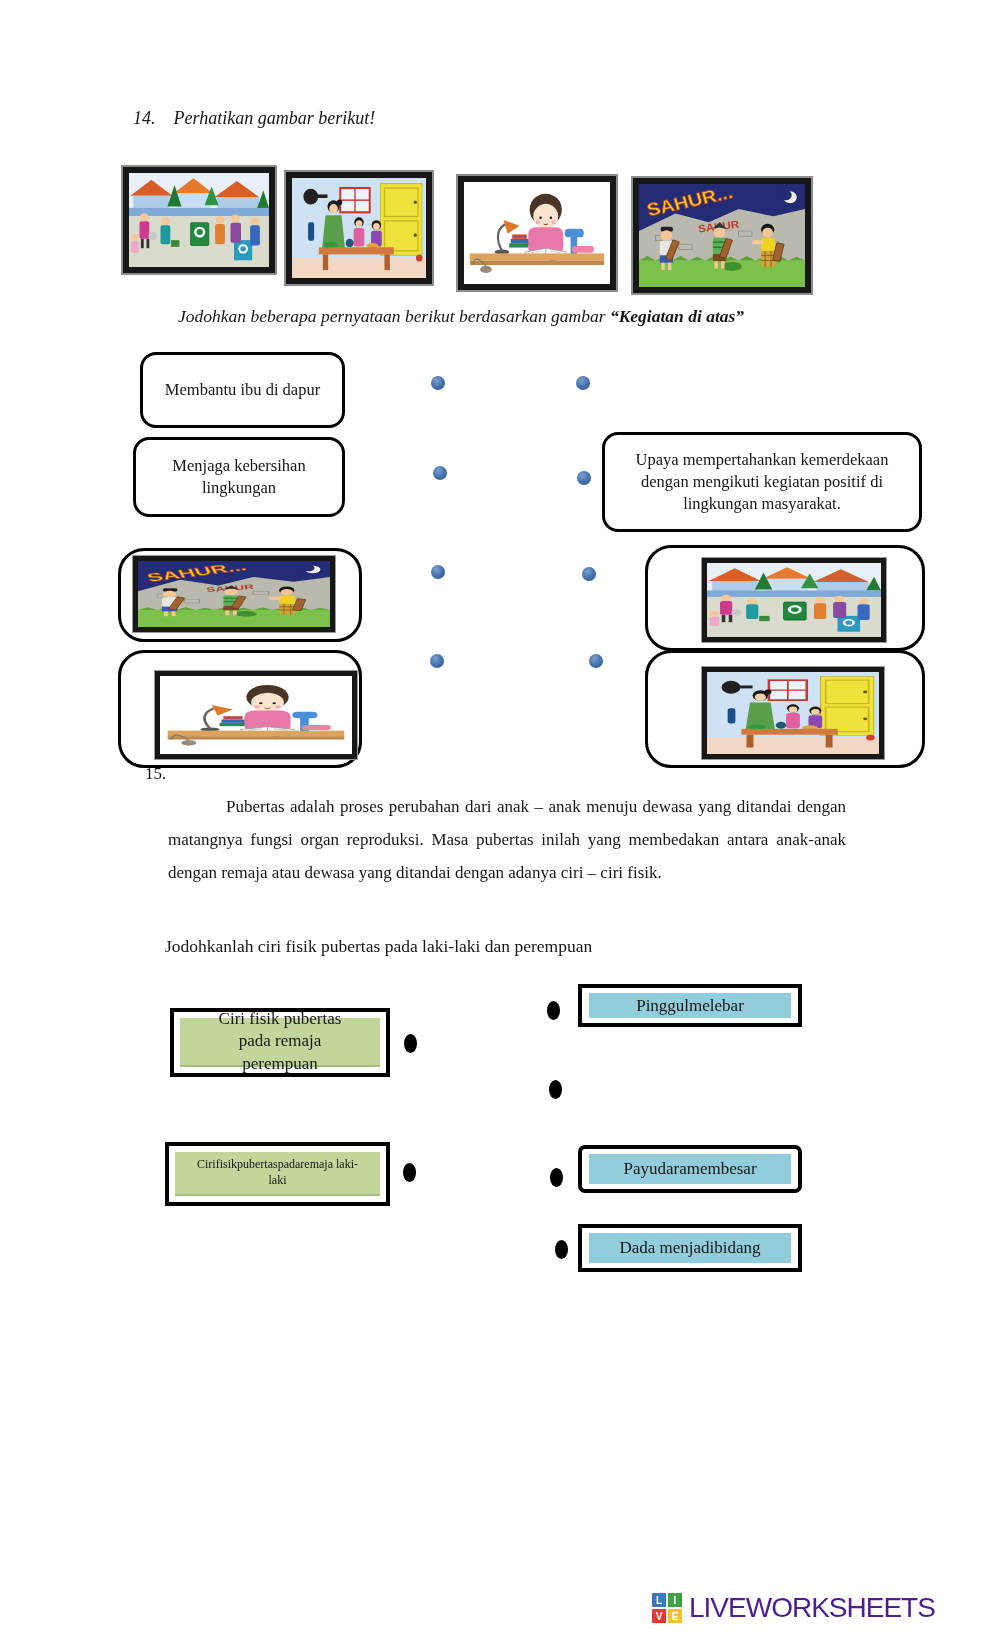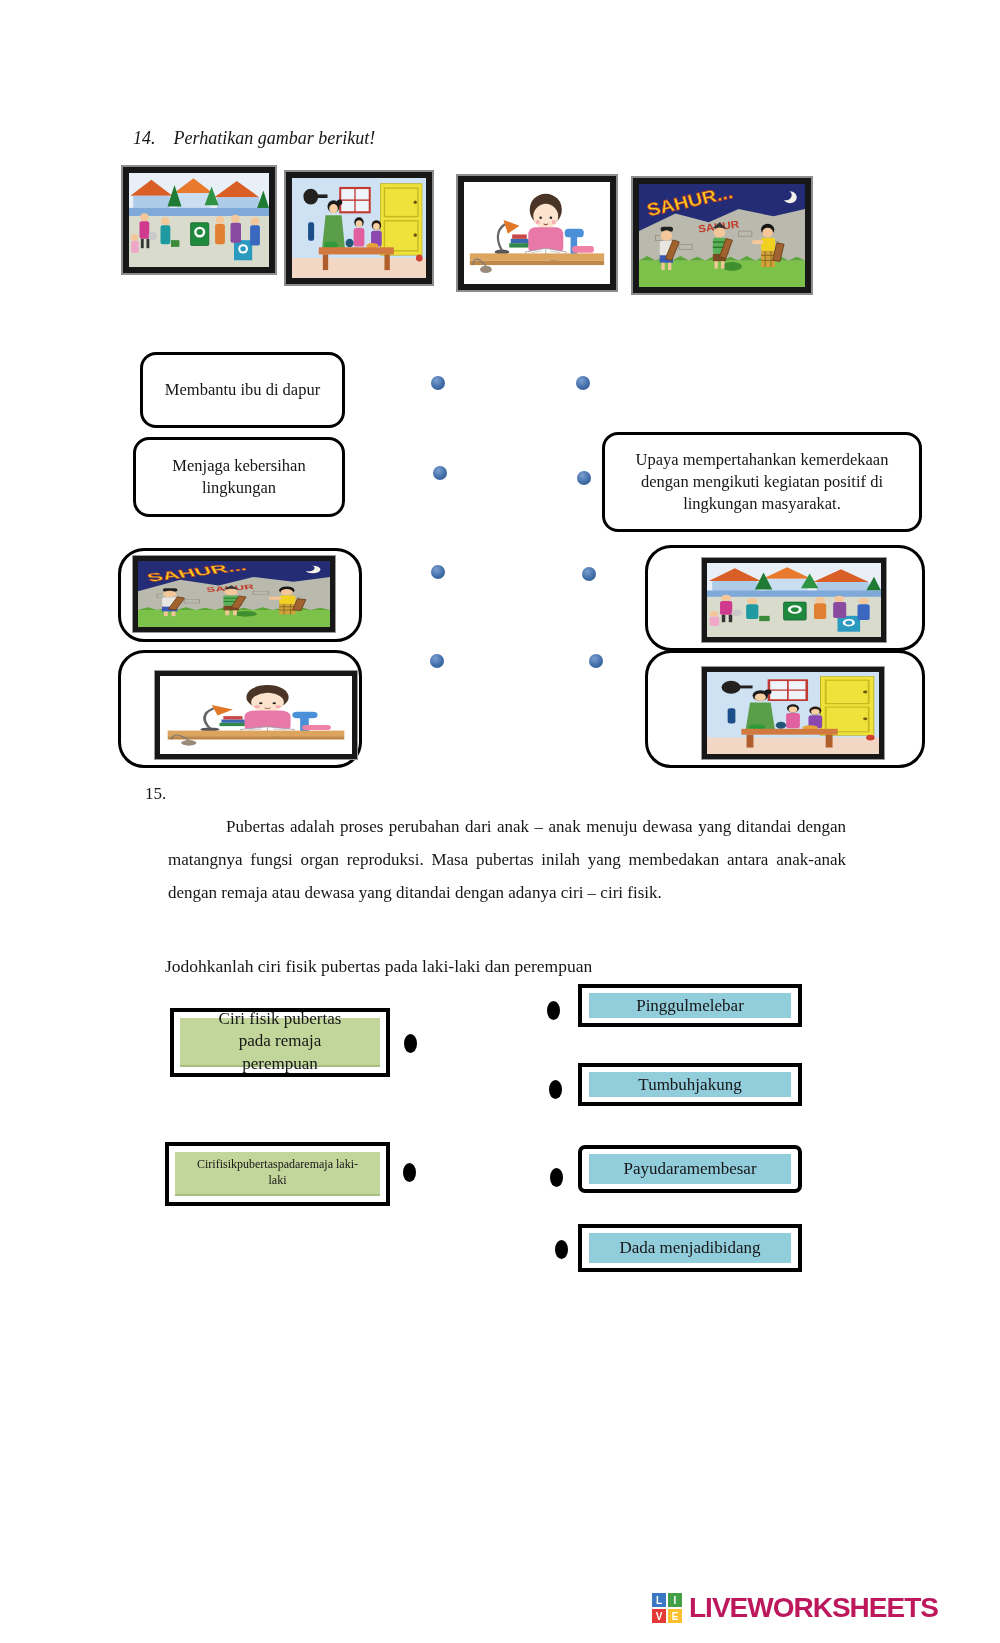--- a/index.html
+++ b/index.html
@@ -1,20 +1,20 @@
 <!DOCTYPE html>
 <html><head>
 <meta charset="utf-8">
 <style>
   html,body { margin:0; padding:0; background:#ffffff; }
   .page {
     position:relative; width:1000px; height:1643px; background:#ffffff;
     font-family:"Liberation Serif","DejaVu Serif",serif; color:#161616; overflow:hidden;
   }
-  .abs { position:absolute;margin-top:20px; }
+  .abs { position:absolute; }
 
   
   .frame {
     position:absolute; box-sizing:border-box; background:#fff;
     border:6px solid #171717; box-shadow:0 0 0 2px #8d8d8d;
   }
   .frame svg { display:block; width:100%; height:100%; }
   .frame-thin { border-width:5px; box-shadow:0 0 0 1px #9a9a9a; }
 
   
@@ -51,22 +51,22 @@
 
   .para { text-align:justify; font-size:17px; line-height:33px; }
 
   .brand { position:absolute; display:flex; align-items:center; gap:7px; }
   .brand-grid { width:30px; height:30px; display:grid; grid-template-columns:1fr 1fr; grid-template-rows:1fr 1fr; gap:2px; }
   .brand-grid span {
     display:flex; align-items:center; justify-content:center;
     color:#fff; font-family:"Liberation Sans",sans-serif; font-weight:bold; font-size:10px;
   }
   .brand-text {
-    font-family:"Liberation Sans",sans-serif; font-weight:bold; font-size:28px;
-    letter-spacing:-1px; color:#be185d;
+    font-family:"Liberation Sans",sans-serif; font-weight:normal; font-size:28px;
+    letter-spacing:-1px; color:#4c1d95;
   }
 </style>
 </head>
 <body>
 
 <div class="page">
 
   <svg width="0" height="0" style="position:absolute" aria-hidden="true">
     <defs>
 
@@ -238,20 +238,23 @@
     <svg viewBox="0 0 200 140" preserveAspectRatio="none">
         <use href="#sceneC"></use>
       </svg>
   </div>
   <div class="frame" style="left:633px; top:178px; width:178px; height:115px;">
     <svg viewBox="0 0 200 140" preserveAspectRatio="none">
         <use href="#sceneD"></use>
       </svg>
   </div>
 
+  <div class="abs h-italic" style="left:178px; top:306px; font-size:17.5px;">
+    <span>Jodohkan beberapa pernyataan berikut berdasarkan gambar </span><span class="bold">“Kegiatan di atas”</span>
+  </div>
 
   <div class="rbox" style="left:140px; top:352px; width:205px; height:76px;">
     <span>Membantu ibu di dapur</span>
   </div>
   <div class="bluedot" style="left:431px; top:376px;"></div>
   <div class="bluedot" style="left:576px; top:376px;"></div>
 
   <div class="rbox" style="left:602px; top:432px; width:320px; height:100px; padding:6px 22px;">
     <span>Upaya mempertahankan kemerdekaan dengan mengikuti kegiatan positif di lingkungan masyarakat.</span>
   </div>
@@ -296,25 +299,20 @@
   <div class="bluedot" style="left:589px; top:654px;"></div>
 
   <div class="abs" style="left:145px; top:764px; font-size:17px;">15.</div>
   <div class="abs para" style="left:168px; top:790px; width:678px; text-indent:58px;">Pubertas adalah proses perubahan dari anak – anak menuju dewasa yang ditandai dengan matangnya fungsi organ reproduksi. Masa pubertas inilah yang membedakan antara anak-anak dengan remaja atau dewasa yang ditandai dengan adanya ciri – ciri fisik.</div>
 
   <div class="abs" style="left:165px; top:936px; font-size:17.5px;">Jodohkanlah ciri fisik pubertas pada laki-laki dan perempuan</div>
 
   <div class="bluebox" style="left:578px; top:984px; width:224px; height:43px;">
     <div class="fill-blue">
         <span>Pinggulmelebar</span>
-      </div>
-  </div>
-  <div class="bluebox" style="left:578px; top:1063px; width:224px; height:43px;">
-    <div class="fill-blue">
-        <span>Tumbuhjakung</span>
       </div>
   </div>
   <div class="bluebox" style="left:578px; top:1145px; width:224px; height:48px;border-radius:7px;">
     <div class="fill-blue">
         <span>Payudaramembesar</span>
       </div>
   </div>
   <div class="bluebox" style="left:578px; top:1224px; width:224px; height:48px;">
     <div class="fill-blue">
         <span>Dada menjadibidang</span>

